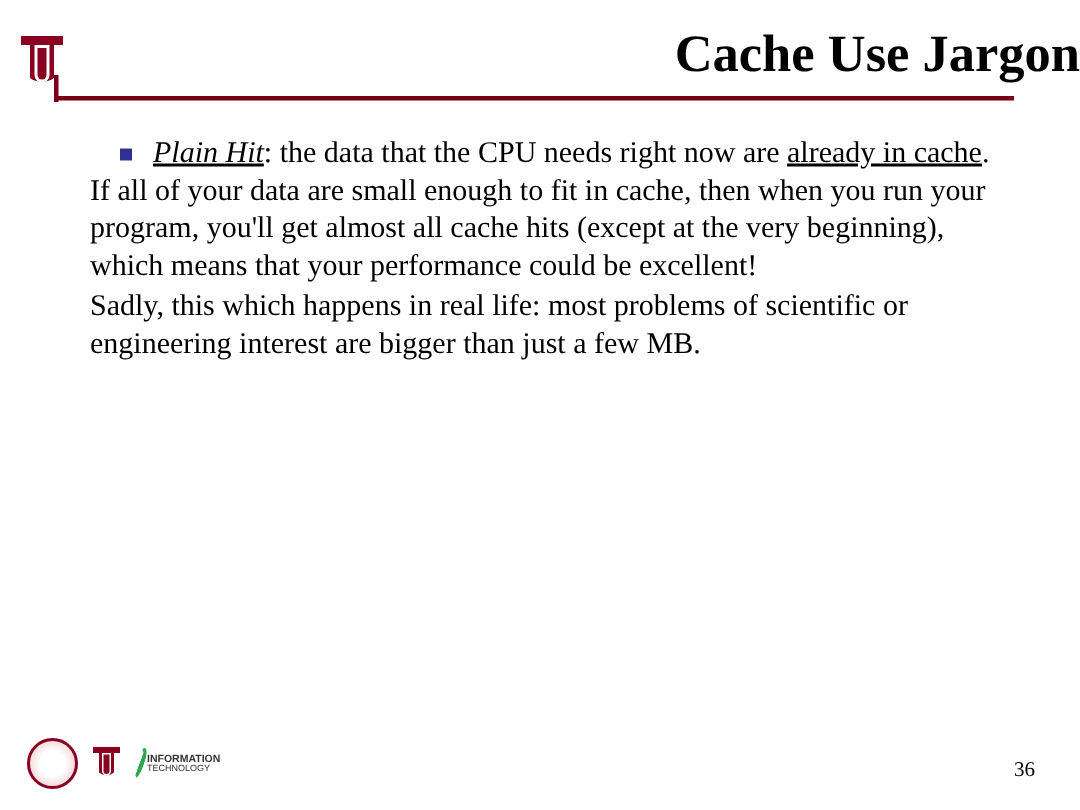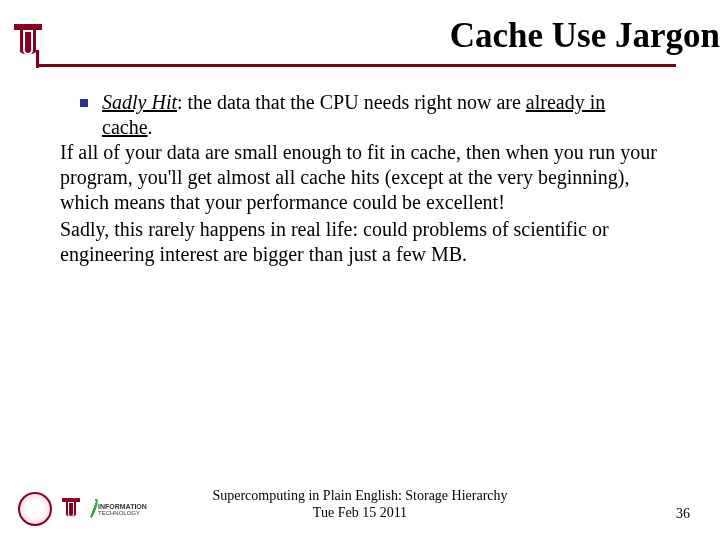--- a/index.html
+++ b/index.html
@@ -144,28 +144,28 @@
   <div class="title">Cache Use Jargon</div>
 
   <div class="rule-v"></div>
   <div class="rule-h"></div>
 
   <div class="body">
 
     <div class="bullet-row">
       <div class="sq"></div>
       <div class="btxt">
-        <span class="u i">Sadly Hit</span><span>:  </span><span>the data that the CPU needs right now are </span><span class="u">already in cache</span><span>.</span>
+        <span class="u i">Plain Hit</span><span>:  </span><span>the data that the CPU needs right now are </span><span class="u">already in cache</span><span>.</span>
       </div>
     </div>
 
 
     <div class="para" style="text-indent:-0px; padding-left:0;">If all of your data are small enough to fit in cache, then when you run your program, you'll get almost all cache hits (except at the very beginning), which means that your performance could be excellent!</div>
 
-    <div class="para2">Sadly, this rarely happens in real life: could problems of scientific or engineering interest are bigger than just a few MB.</div>
+    <div class="para2">Sadly, this which happens in real life: most problems of scientific or engineering interest are bigger than just a few MB.</div>
 
   </div>
 
   <div class="footer-logos">
     <div class="seal"></div>
     <div class="mini-ou">
       <svg viewBox="0 0 22 28" width="22" height="28">
         <path d="M2 3 h18 v4 h-4 v13 a7 6 0 0 1 -10 0 v-13 h-4 z" fill="#8a0020"></path>
         <path d="M8 7 h6 v12 a3 3 0 0 1 -6 0 z" fill="#fff"></path>
         <path d="M9 8 h4 v11 a2 2 0 0 1 -4 0 z" fill="#8a0020"></path>
@@ -173,20 +173,16 @@
     </div>
     <div class="it-logo">
       <div class="it-swoosh"></div>
       <div class="it-text">
         <div class="big">INFORMATION</div>
         <div>TECHNOLOGY</div>
       </div>
     </div>
   </div>
 
-  <div class="footer">
-    <div>Supercomputing in Plain English: Storage Hierarchy</div>
-    <div>Tue Feb 15 2011</div>
-  </div>
 
   <div class="pagenum">36</div>
 
 </div>
 
 </body></html>

